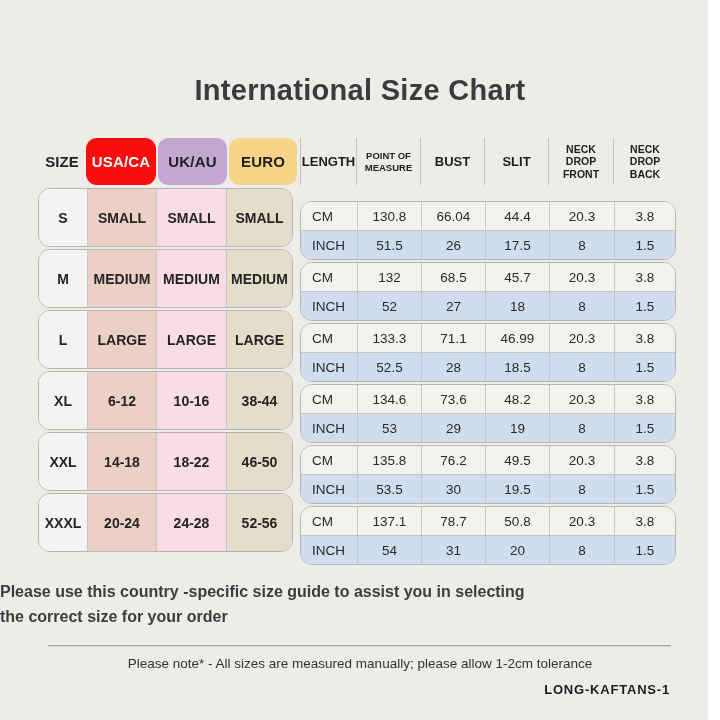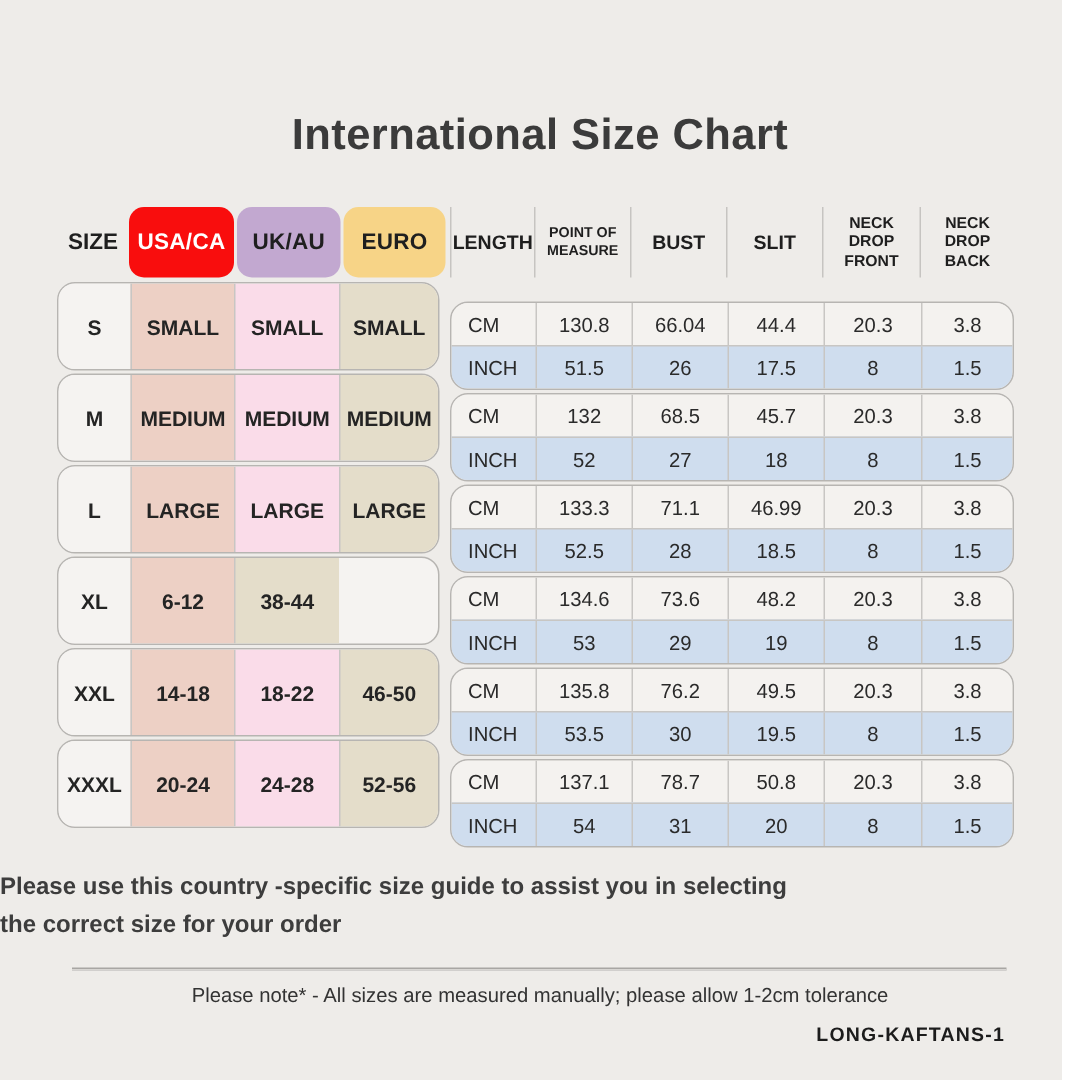--- a/index.html
+++ b/index.html
@@ -19,21 +19,21 @@
   .size-col-header {
     position:absolute; top:138px; left:38px; width:48px; height:47px;
     display:flex; align-items:center; justify-content:center;
     font-size:15px; font-weight:700; color:#1f1f1f;
   }
   .tab {
     position:absolute; top:138px; height:47px; border-radius:10px;
     display:flex; align-items:center; justify-content:center;
     font-size:15px; font-weight:700; letter-spacing:0.2px;
   }
-  #tab-usa { left:86px; width:70px; background:var(--usa-tab,#f90d0d); color:#ffffff; }
+  #tab-usa { left:86px; width:70px; background:var(--usa-tab,#f90d0d); color:#ffffff;border-radius:11px; }
   #tab-uk  { left:158px; width:69px; background:var(--uk-tab,#c2a8d0); color:#1f1f1f; }
   #tab-euro{ left:229px; width:68px; background:var(--euro-tab,#f7d487); color:#1f1f1f;text-align:center; }
 
   #mhead {
     position:absolute; left:300px; top:138px; width:376px; height:47px;
     display:grid; grid-template-columns:56px 64px 64px 64px 65px auto;
   }
   #mhead .hc {
     display:flex; align-items:center; justify-content:center; text-align:center;
     font-weight:700; color:#1e1e1e; line-height:1.2; padding:0 2px;
@@ -198,20 +198,21 @@
             <div class="mcell">18.5</div>
             <div class="mcell">8</div>
             <div class="mcell">1.5</div>
           </div>
         </div>
       </div>
       <div class="group" style="top: 183px;">
         <div class="left-box">
           <div class="cell c-size">XL</div>
           <div class="cell c-usa">6-12</div>
+          <div class="cell c-uk">10-16</div>
           <div class="cell c-euro">38-44</div>
         </div>
         <div class="right-box">
           <div class="mrow cm">
             <div class="mcell unit">CM</div>
             <div class="mcell">134.6</div>
             <div class="mcell">73.6</div>
             <div class="mcell">48.2</div>
             <div class="mcell">20.3</div>
             <div class="mcell">3.8</div>

